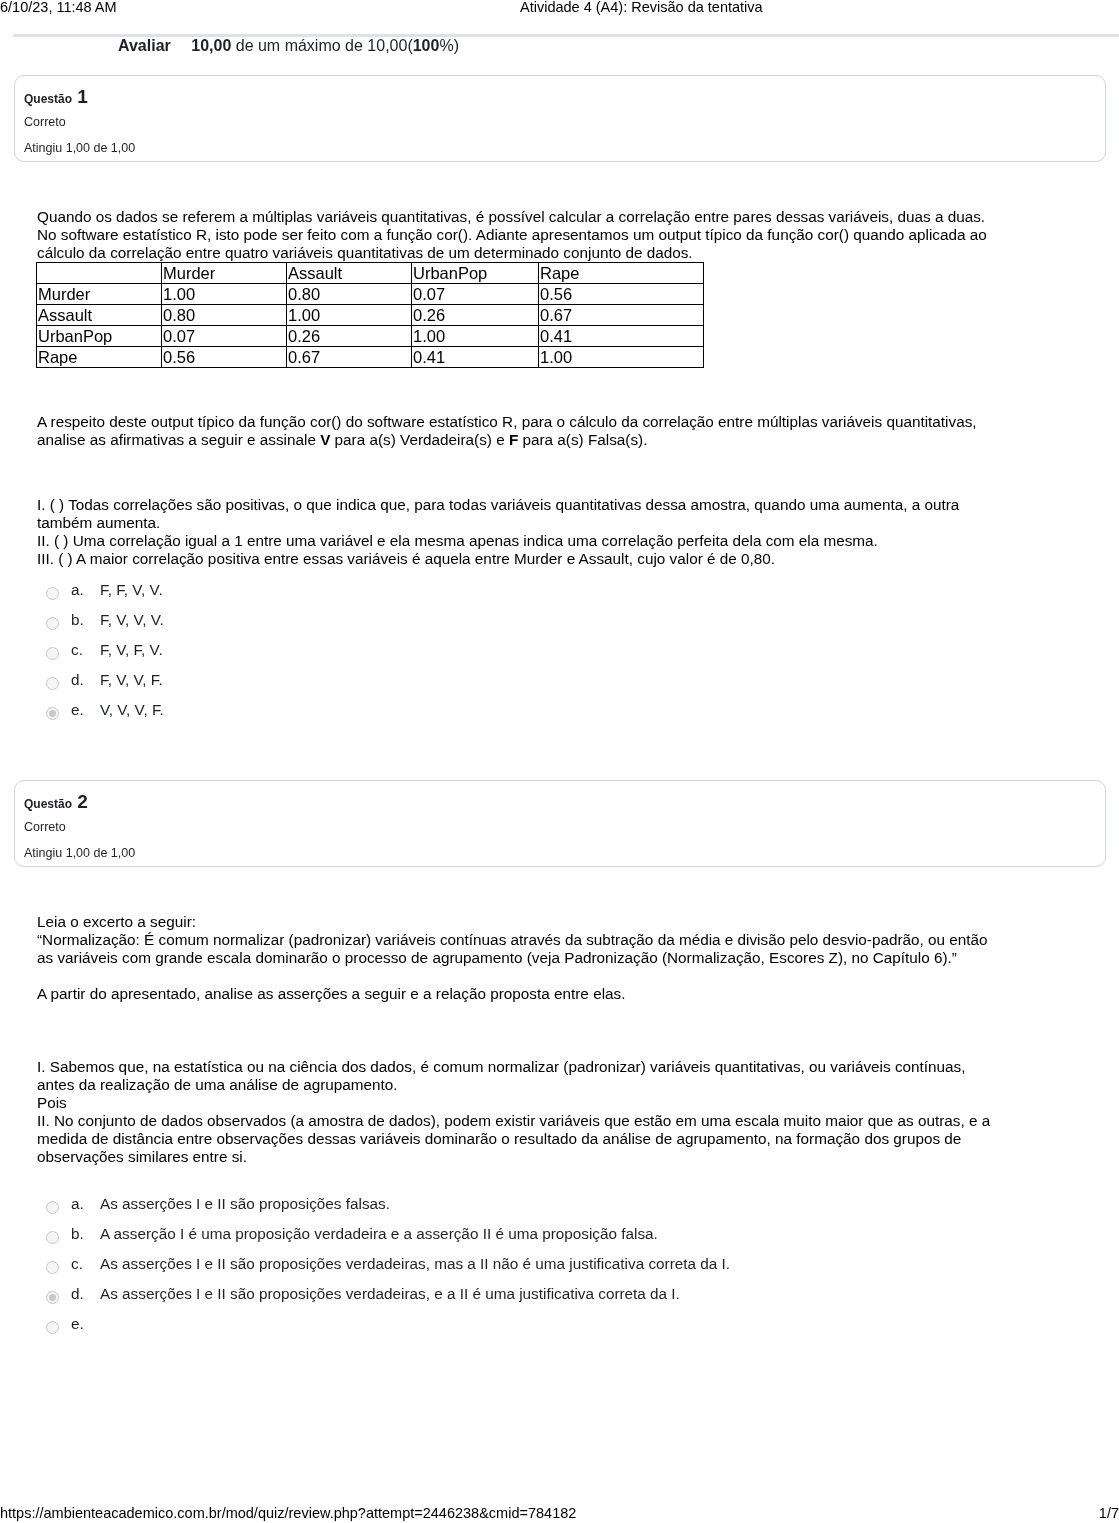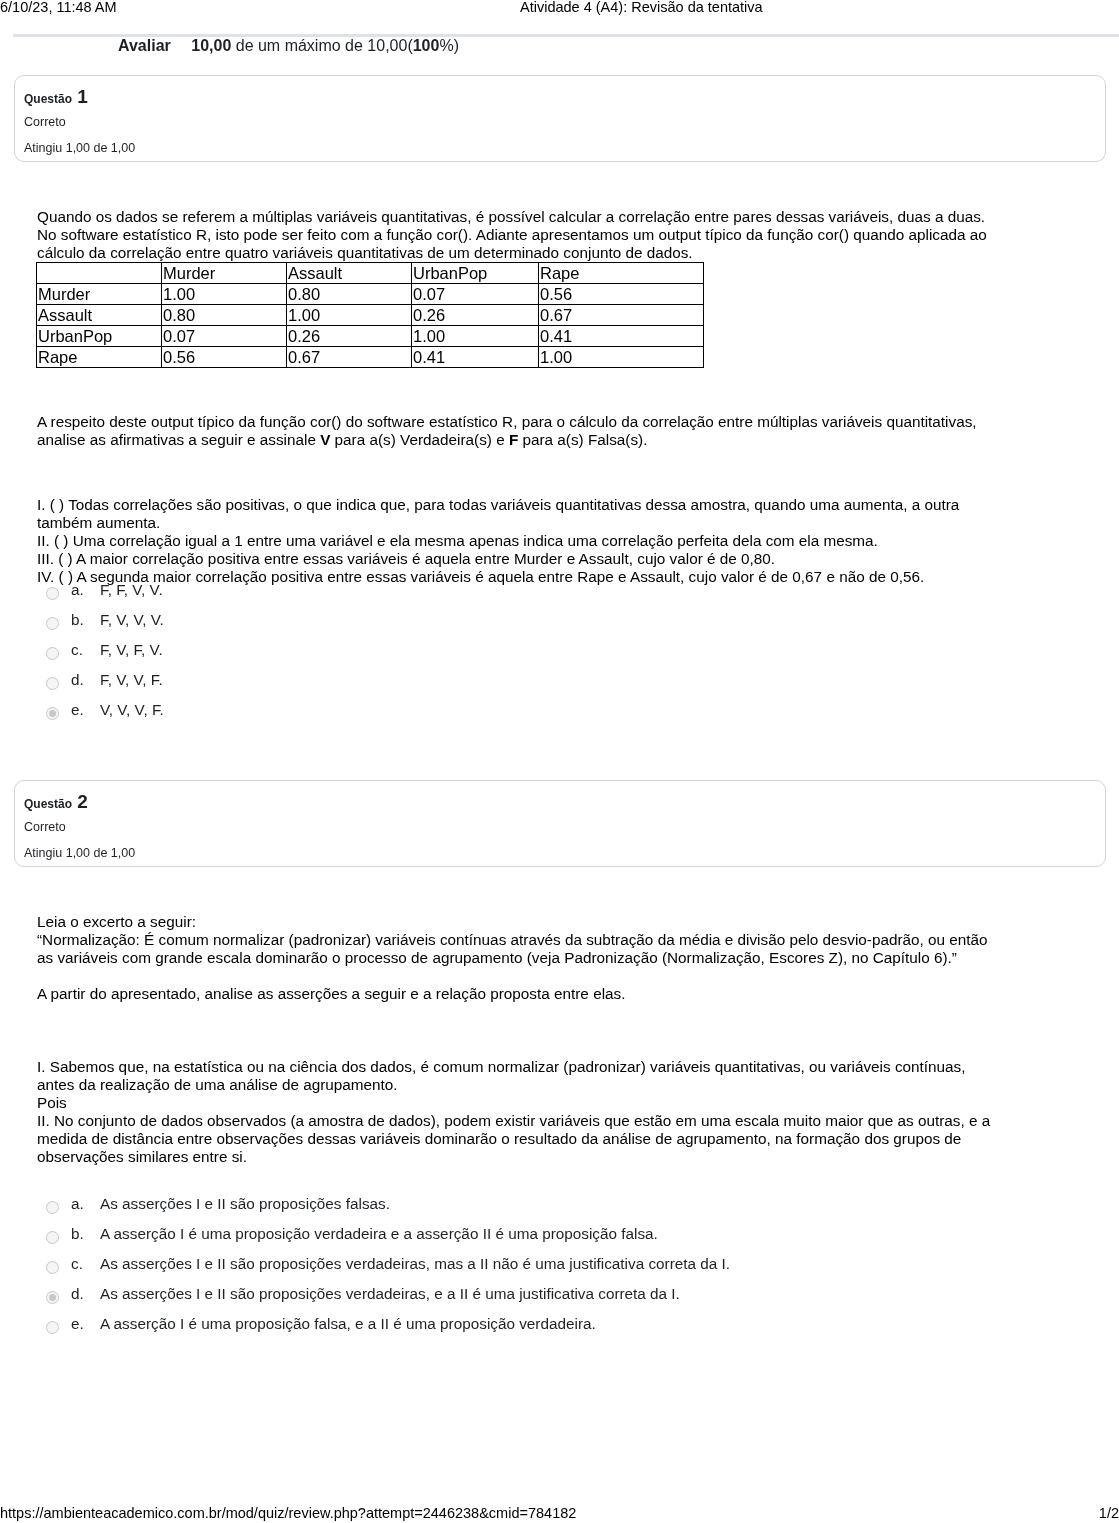--- a/index.html
+++ b/index.html
@@ -112,21 +112,20 @@
 <div class="text" style="top:413px;">
   <p>A respeito deste output típico da função cor() do software estatístico R, para o cálculo da correlação entre múltiplas variáveis quantitativas,</p>
   <p><span>analise as afirmativas a seguir e assinale </span><b>V</b><span> para a(s) Verdadeira(s) e </span><b>F</b><span> para a(s) Falsa(s).</span></p>
 </div>
 
 <div class="text" style="top:461px;margin-top:35px;">
   <p>I. ( ) Todas correlações são positivas, o que indica que, para todas variáveis quantitativas dessa amostra, quando uma aumenta, a outra</p>
   <p>também aumenta.</p>
   <p>II. ( ) Uma correlação igual a 1 entre uma variável e ela mesma apenas indica uma correlação perfeita dela com ela mesma.</p>
   <p>III. ( ) A maior correlação positiva entre essas variáveis é aquela entre Murder e Assault, cujo valor é de 0,80.</p>
-  <p>IV. ( ) A segunda maior correlação positiva entre essas variáveis é aquela entre Rape e Assault, cujo valor é de 0,67 e não de 0,56.</p>
 </div>
 
 <div class="options" style="top:575px;">
   <div class="opt">
     <span class="radio"></span>
     <span class="letter">a.</span>
     <span>F, F, V, V.</span>
   </div>
   <div class="opt">
     <span class="radio"></span>
@@ -193,20 +192,19 @@
     <span>As asserções I e II são proposições verdadeiras, mas a II não é uma justificativa correta da I.</span>
   </div>
   <div class="opt">
     <span class="radio checked"></span>
     <span class="letter">d.</span>
     <span>As asserções I e II são proposições verdadeiras, e a II é uma justificativa correta da I.</span>
   </div>
   <div class="opt">
     <span class="radio"></span>
     <span class="letter">e.</span>
-    <span>A asserção I é uma proposição falsa, e a II é uma proposição verdadeira.</span>
   </div>
 </div>
 
 <div class="print-footer">
   <span class="url">https://ambienteacademico.com.br/mod/quiz/review.php?attempt=2446238&amp;cmid=784182</span>
-  <span class="page">1/2</span>
+  <span class="page">1/7</span>
 </div>
 
 </body></html>

